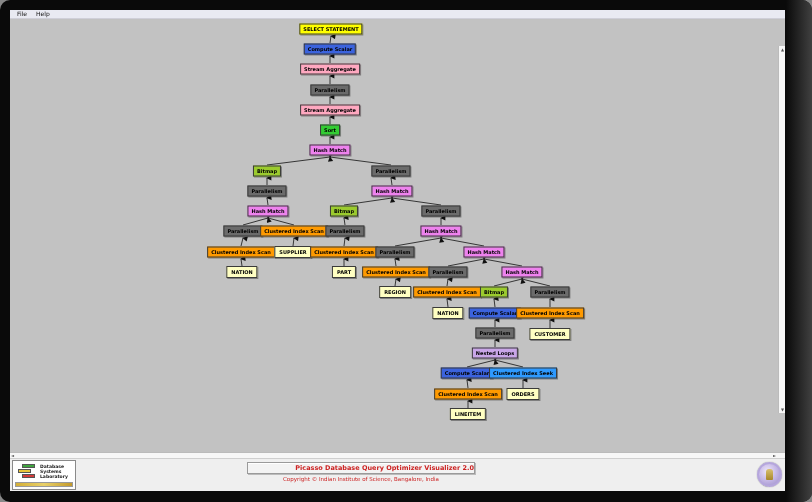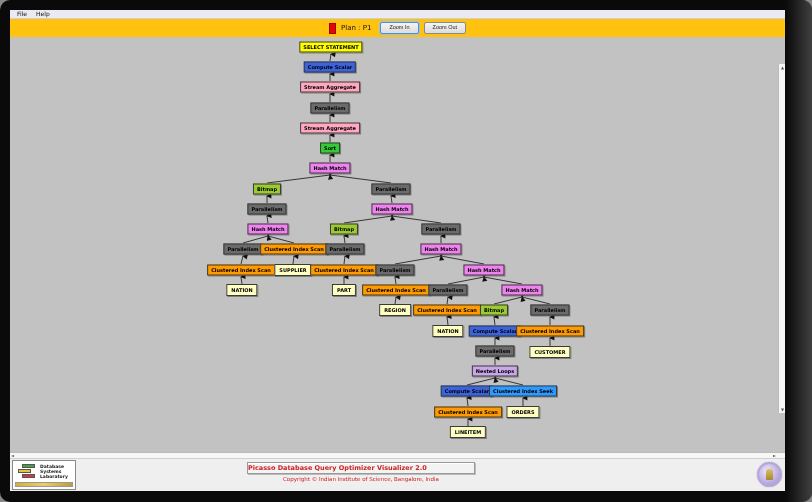--- a/index.html
+++ b/index.html
@@ -26,21 +26,21 @@
   .hscroll{height:6px;background:#F7F7F7;border-top:1px solid #bbb;position:relative;}
   .hscroll .arr{position:absolute;top:0;font-size:4px;line-height:6px;color:#555;cursor:pointer;}
   .hscroll .arr.left{left:1px;}
   .hscroll .arr.right{right:9px;}
   .vscroll{position:absolute;right:0;top:27px;bottom:39px;width:7px;background:#F7F7F7;border-left:1px solid #bbb;z-index:3;}
   .vscroll .arr{position:absolute;left:0;width:7px;text-align:center;font-size:4px;color:#555;cursor:pointer;}
   .vscroll .arr.up{top:1px;}
   .vscroll .arr.down{bottom:1px;}
   
   .footer{height:33px;background:#EFEFEF;border-top:1px solid #cfcfcf;position:relative;}
-  .title-box{position:absolute;left:237px;top:3px;width:228px;height:12px;background:#F3F3F3;border:1px solid #9a9a9a;box-shadow:inset 0 1px 0 #fff,1px 1px 0 #bbb;display:flex;align-items:center;justify-content:flex-start;}
+  .title-box{position:absolute;left:237px;top:3px;width:228px;height:12px;background:#F3F3F3;border:1px solid #9a9a9a;box-shadow:inset 0 1px 0 #fff,1px 1px 0 #bbb;display:flex;align-items:center;justify-content:flex-end;}
   .title-box span{font-size:6.5px;font-weight:bold;color:#CC2222;white-space:nowrap;}
   .copyright{position:absolute;left:237px;top:17px;width:228px;text-align:center;font-size:5.5px;color:#CC2222;white-space:nowrap;}
   .dsl-logo{position:absolute;left:2px;top:1px;width:64px;height:30px;background:#fff;border:1px solid #8a8a8a;overflow:hidden;}
   .dsl-bars{position:absolute;left:3px;top:3px;width:22px;height:16px;}
   .dsl-bar{position:absolute;width:13px;height:4px;border:0.5px solid #555;}
   .dsl-bar.b0{left:6px;top:0;}
   .dsl-bar.b1{left:2px;top:5px;}
   .dsl-bar.b2{left:6px;top:10px;}
   .dsl-text{position:absolute;left:27px;top:3px;font-size:4.5px;font-weight:bold;color:#222;line-height:1.15;}
   .dsl-strip{position:absolute;left:2px;bottom:2px;right:2px;height:5px;background:linear-gradient(90deg,#d4af37,#e8d06a,#c49a2a);border:0.5px solid #999;font-size:3px;color:#4a3;text-align:center;line-height:5px;overflow:hidden;}
@@ -51,26 +51,20 @@
 <body>
 
 <div class="frame">
   <div class="window">
 
     <div class="menubar">
       <span class="menu-item">File</span>
       <span class="menu-item">Help</span>
     </div>
 
-    <div class="toolbar">
-      <span class="plan-marker"></span>
-      <span class="plan-label">Plan : P1</span>
-      <button class="tb-btn focused">Zoom In</button>
-      <button class="tb-btn">Zoom Out</button>
-    </div>
 
     <div class="canvas">
       <div class="tree-layer" id="tree-layer">
         <svg id="tree-edges" width="775" height="420">
           <defs>
             <marker id="arrow" markerWidth="6" markerHeight="6" refX="2.6" refY="0.8" orient="auto-start-reverse" markerUnits="userSpaceOnUse">
               <path d="M0,5.2 L2.6,0 L5.2,5.2 z" fill="#111"></path>
             </marker>
           </defs>
         <line x1="320" y1="24" x2="321" y2="17" stroke="#111" stroke-width="0.8" marker-end="url(#arrow)"></line>

